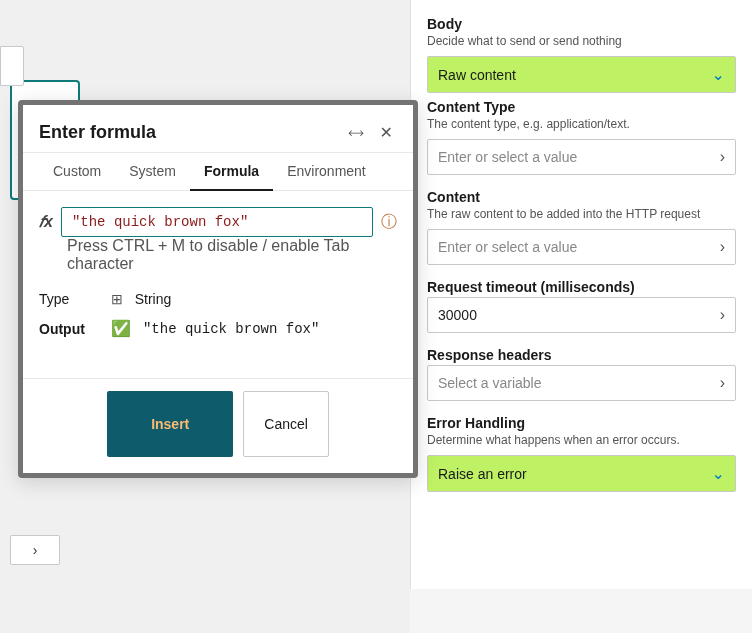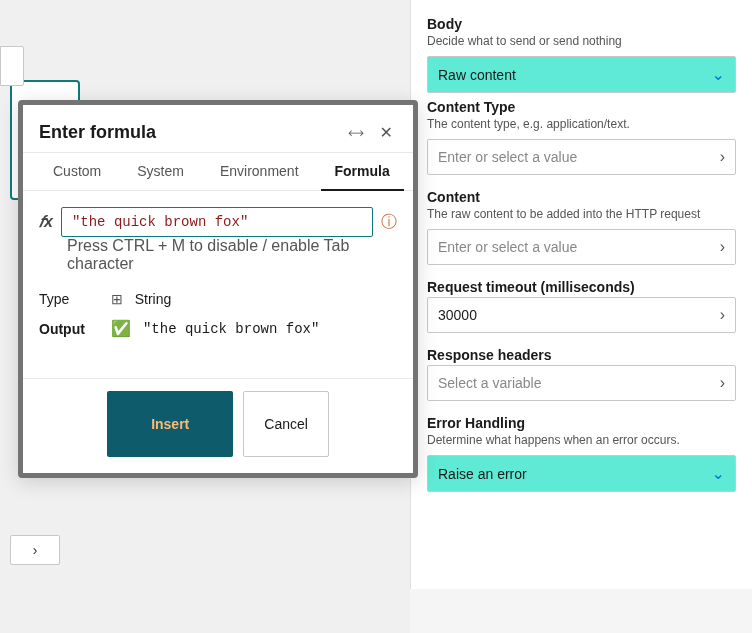--- a/index.html
+++ b/index.html
@@ -39,21 +39,21 @@
       margin-bottom: 8px;
     }
 
     .dropdown-field {
       display: flex;
       align-items: center;
       justify-content: space-between;
       border: 1px solid #c8c8c8;
       border-radius: 2px;
       padding: 8px 10px;
-      background: #5eead4;
+      background: #bef264;
       cursor: pointer;
       font-size: 14px;
       color: #1a1a1a;
     }
 
     .dropdown-field .chevron-down {
       color: #0078d4;
       font-size: 16px;
     }
 
@@ -170,21 +170,21 @@
       font-size: 16px;
       color: #555;
       padding: 2px 4px;
       display: flex;
       align-items: center;
     }
 
     .modal-tabs {
       display: flex;
       padding: 0 16px;
-      gap: 8px;
+      gap: 0;
       border-bottom: 1px solid #e8e8e8;
     }
 
     .modal-tab {
       padding: 10px 14px;
       font-size: 14px;
       color: #555;
       cursor: pointer;
       border-bottom: 2px solid transparent;
       margin-bottom: -1px;
@@ -364,22 +364,22 @@
       </button>
       <button class="icon-btn">
         <span>✕</span>
       </button>
     </div>
   </div>
 
   <div class="modal-tabs">
     <div class="modal-tab">Custom</div>
     <div class="modal-tab">System</div>
+    <div class="modal-tab active">Formula</div>
     <div class="modal-tab">Environment</div>
-    <div class="modal-tab active">Formula</div>
   </div>
 
   <div class="modal-body">
     <div class="formula-input-row">
       <span class="fx-label">𝑓x</span>
       <input class="formula-input" type="text" value="&quot;the quick brown fox&quot;" style="">
       <span class="info-icon">ⓘ</span>
     </div>
     <div class="formula-hint">Press CTRL + M to disable / enable Tab character</div>
 

